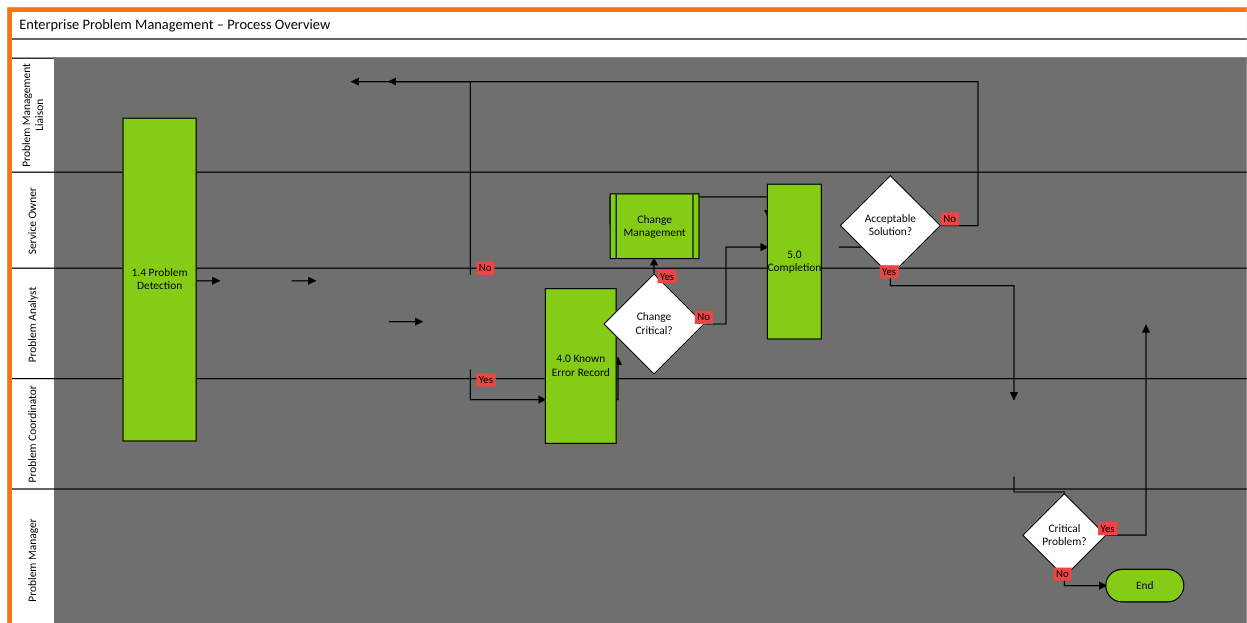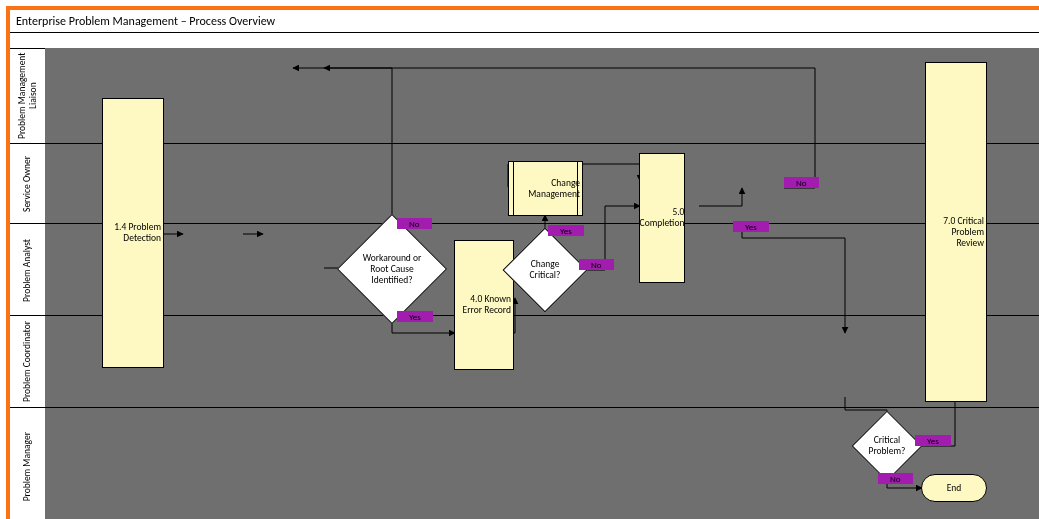--- a/index.html
+++ b/index.html
@@ -5,28 +5,28 @@
   html,body{margin:0;padding:0;font-family:"Calibri","Segoe UI",Arial,sans-serif;font-size:11px;color:#000;background:#fff}
   .frame{position:relative;width:1035px;height:515px;border:4px solid #f97316;margin:6px}
   .title{position:absolute;left:0;top:0;right:0;height:22px;border-bottom:1px solid #000;padding-left:6px;line-height:22px;font-size:12px}
   .subhead{position:absolute;left:0;top:22px;right:0;height:16px;border-bottom:1px solid #000}
   .lanes{position:absolute;left:0;top:38px;right:0;bottom:0}
   .lanelabels{position:absolute;left:0;top:0;width:35px;bottom:0}
   .lanelabel{position:absolute;left:0;width:35px;border-top:1px solid #000;border-right:1px solid #000;font-size:9.5px;text-align:center;display:flex;align-items:center;justify-content:center}
   .lanelabel span{writing-mode:vertical-rl;transform:rotate(180deg);line-height:11px}
   .pool{position:absolute;left:35px;right:0;top:0;bottom:0;background:#6f6f6f}
   .divider{position:absolute;left:0;right:0;height:0;border-top:1px solid #000}
-  .node{position:absolute;background:#fef9c3;border:1px solid #000;display:flex;align-items:center;justify-content:center;text-align:right;font-size:9.5px;line-height:11px;padding:2px;box-sizing:border-box}
+  .node{position:absolute;background:#84cc16;border:1px solid #000;display:flex;align-items:center;justify-content:center;text-align:center;font-size:9.5px;line-height:11px;padding:2px;box-sizing:border-box}
   .subproc::before,.subproc::after{content:"";position:absolute;top:0;bottom:0;width:0;border-left:1px solid #000}
   .subproc::before{left:4px}.subproc::after{right:4px}
   .terminator{border-radius:14px}
   .diamond{position:absolute}
   .diamond .shape{position:absolute;inset:0;background:#fff;border:1px solid #000;transform:rotate(45deg)}
   .diamond .txt{position:absolute;inset:0;display:flex;align-items:center;justify-content:center;text-align:center;font-size:9.5px;line-height:11px;padding:6px}
-  .lbl{position:absolute;background:#a21caf;border:0;font-size:9px;padding:0 12px;line-height:11px}
+  .lbl{position:absolute;background:#ef4444;border:0;font-size:9px;padding:0 2px;line-height:11px}
   svg.connectors{position:absolute;left:0;top:0;width:100%;height:100%}
 </style>
 </head>
 <body>
 
 <div class="frame">
   <div class="title">Enterprise Problem Management – Process Overview</div>
   <div class="subhead"></div>
   <div class="lanes">
 
@@ -75,49 +75,48 @@
           <path d="M739,140 L770,140 L770,20 L279,20"></path>
           <path d="M697,180 L697,190 L800,190 L800,285"></path>
           <path d="M800,349 L800,362 L842,362 L842,375"></path>
           <path d="M873,398 L910,398 L910,223"></path>
           <path d="M842,420 L842,440 L877,440"></path>
         </g>
       </svg>
 
       <div class="node" style="left:57px;top:50px;width:62px;height:270px">1.4 Problem Detection</div>
 
-      <div class="diamond" style="left:308px;top:182px;width:78px;height:78px">
-        <div class="shape"></div>
-          <div class="txt">Workaround or Root Cause Identified?</div>
-      </div>
       <div class="lbl" style="left:352px;top:263px">Yes</div>
       <div class="lbl" style="left:352px;top:170px">No</div>
 
       <div class="node" style="left:409px;top:192px;width:60px;height:130px">4.0 Known Error Record</div>
 
       <div class="diamond" style="left:470px;top:192px;width:60px;height:60px">
         <div class="shape"></div>
           <div class="txt">Change Critical?</div>
       </div>
       <div class="lbl" style="left:503px;top:177px">Yes</div>
       <div class="lbl" style="left:534px;top:211px">No</div>
 
       <div class="node subproc" style="left:463px;top:113px;width:75px;height:55px">Change Management</div>
 
       <div class="node" style="left:594px;top:105px;width:46px;height:130px">5.0 Completion</div>
 
+      <div class="diamond" style="left:667px;top:110px;width:60px;height:60px">
+        <div class="shape"></div>
+          <div class="txt">Acceptable Solution?</div>
+      </div>
       <div class="lbl" style="left:739px;top:129px">No</div>
       <div class="lbl" style="left:688px;top:173px">Yes</div>
 
 
       <div class="diamond" style="left:817px;top:373px;width:50px;height:50px">
         <div class="shape"></div>
           <div class="txt">Critical Problem?</div>
       </div>
       <div class="lbl" style="left:870px;top:387px">Yes</div>
       <div class="lbl" style="left:833px;top:425px">No</div>
 
-      <div class="node" style="left:880px;top:14px;width:62px;height:340px">7.0 Critical Problem Review</div>
 
       <div class="node terminator" style="left:876px;top:426px;width:66px;height:28px">End</div>
     </div>
   </div>
 </div>
 
 </body></html>

